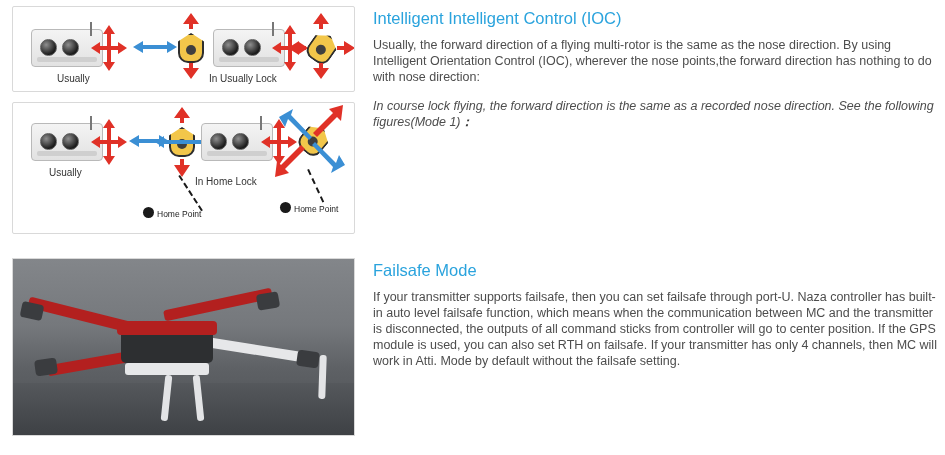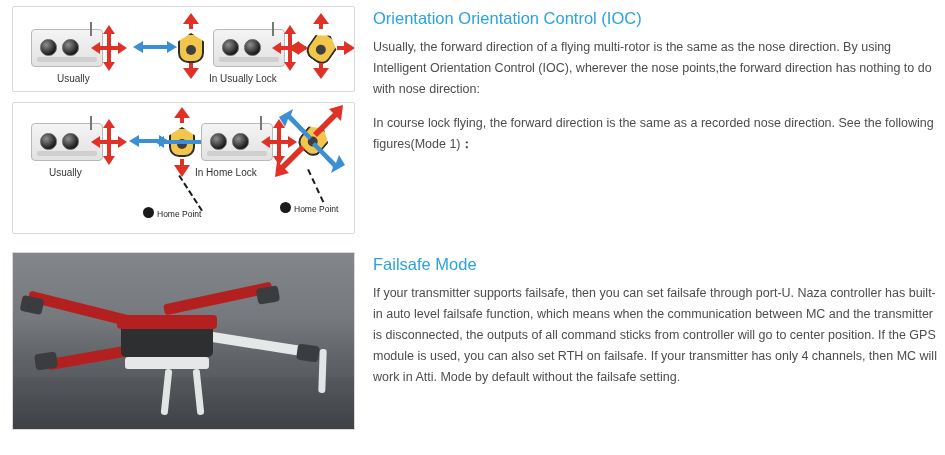--- a/index.html
+++ b/index.html
@@ -33,26 +33,27 @@
   }
   .section-title {
     color: #2aa3dd;
     font-size: 16.5px;
     line-height: 20px;
     margin: 0 0 9px 0;
     font-weight: normal;
   }
   .para {
     font-size: 12.5px;
-    line-height: 21px;
+    line-height: 16px;
     color: #4d4d4d;
     margin: 0;
   }
   .para + .para {
     margin-top: 13px;
+    font-style: italic;
   }
   .bold-colon {
     font-weight: bold;
     color: #3a3a3a;
   }
 
   
   #ioc-section {
     left: 12px;
     top: 6px;
@@ -174,21 +175,21 @@
   }
   .dashed {
     position: absolute;
     border-top: 2px dashed #1a1a1a;
     transform-origin: 0 0;
   }
 
   
   #failsafe-section {
     left: 12px;
-    top: 252px;
+    top: 258px;
     width: 925px;
   }
   #failsafe-section .section-media {
     width: 348px;
   }
   #failsafe-section .section-text {
     width: 372px;
     margin-left: 13px;
     padding-top: 2px;
   }
@@ -383,26 +384,26 @@
         </svg>
         <svg style="position:absolute; left:262px; top:40px;" width="34" height="34">
           <polygon fill="#e03127" points="0,34 14,30 10,26 30,6 26,2 6,22 2,18"></polygon>
         </svg>
 
         <div class="dashed" style="left:296px; top:66px; width:36px; transform:rotate(65deg);"></div>
         <div class="home-dot" style="left:267px; top:99px;"></div>
         <div class="home-label" style="left:281px; top:101px;">Home Point</div>
 
         <div class="label" style="left:36px; top:64px;">Usually</div>
-        <div class="label" style="left:182px; top:64px;text-align:right;">In Home Lock</div>
+        <div class="label" style="left:182px; top:73px;text-align:right;">In Home Lock</div>
       </div>
     </div>
 
     <div class="section-text">
-      <h2 class="section-title">Orientation Orientation Control (IOC)</h2>
+      <h2 class="section-title">Intelligent Intelligent Control (IOC)</h2>
       <p class="para">Usually, the forward direction of a flying multi-rotor is the same as the nose direction. By using Intelligent Orientation Control (IOC), wherever the nose points,the forward direction has nothing to do with nose direction:</p>
       <p class="para"><span>In course lock flying, the forward direction is the same as a recorded nose direction. See the following figures(Mode 1)</span><span class="bold-colon">：</span></p>
     </div>
   </div>
 
   <div class="section" id="failsafe-section">
 
     <div class="section-media">
       <div class="photo-card">
         <div class="photo-bg"></div>

